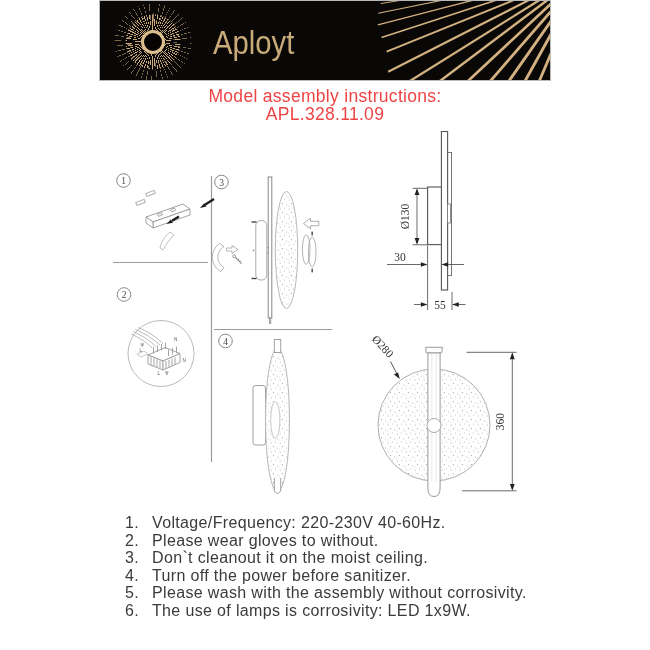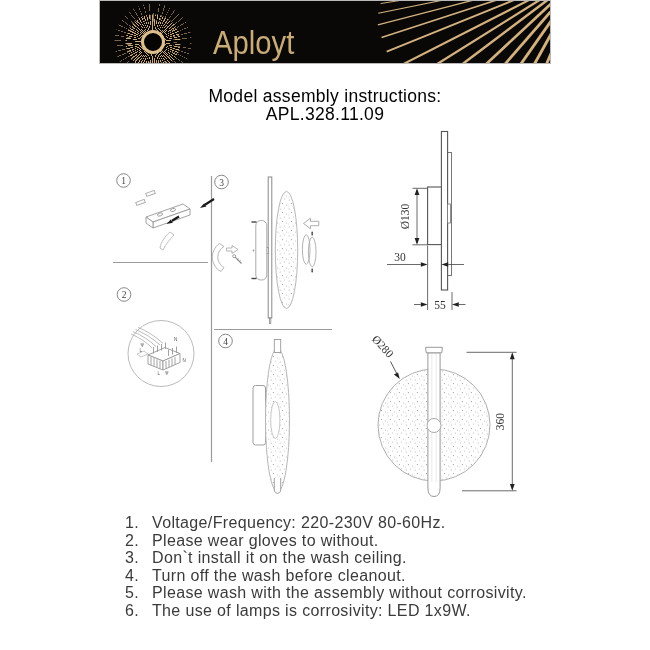--- a/index.html
+++ b/index.html
@@ -1,38 +1,38 @@
 <!DOCTYPE html>
 <html><head>
 <meta charset="utf-8">
 <style>
   html,body{margin:0;padding:0;background:#ffffff;}
   #page{position:relative;width:650px;height:650px;background:#fff;overflow:hidden;
         font-family:"Liberation Sans",sans-serif;color:#3b3b3b;}
 
   
-  .banner{position:absolute;left:99px;top:0;width:452px;height:64px;
+  .banner{position:absolute;left:99px;top:0;width:452px;height:81px;
           background:#0a0806;border:1px solid #b9b9b9;box-sizing:border-box;overflow:hidden;}
   .sunburst{position:absolute;left:21px;top:9px;width:64px;height:64px;border-radius:50%;
     background:repeating-conic-gradient(from -2deg,rgba(213,179,132,.95) 0deg 1.7deg,rgba(213,179,132,0) 1.7deg 5.7deg);
     -webkit-mask-image:radial-gradient(circle at 50% 50%,transparent 0 11px,#000 12px 27px,transparent 28px);
             mask-image:radial-gradient(circle at 50% 50%,transparent 0 11px,#000 12px 27px,transparent 28px);}
   .sunburst2{position:absolute;left:13px;top:1px;width:80px;height:80px;border-radius:50%;
     background:repeating-conic-gradient(from 1deg,rgba(213,179,132,.55) 0deg 1.1deg,rgba(213,179,132,0) 1.1deg 8.2deg);
     -webkit-mask-image:radial-gradient(circle at 50% 50%,transparent 0 20px,#000 21px 38px,transparent 39px);
             mask-image:radial-gradient(circle at 50% 50%,transparent 0 20px,#000 21px 38px,transparent 39px);}
   .sunburst-ring{position:absolute;left:41px;top:29px;width:24px;height:24px;box-sizing:border-box;
     border:3px solid #dcbd8d;border-radius:50%;background:#060402;}
   .brand{position:absolute;left:113px;top:24px;line-height:34px;font-size:34px;font-weight:400;
     color:#c9aa79;letter-spacing:0px;transform:scaleX(.86);transform-origin:0 50%;display:inline-block;}
   .rays{position:absolute;left:0;top:0;width:452px;height:81px;}
 
   
   .title-block{position:absolute;left:99px;top:88px;width:452px;text-align:center;
-    font-size:17.5px;line-height:17.5px;letter-spacing:.3px;color:#000000;font-weight:500;}
+    font-size:17.5px;line-height:17.5px;letter-spacing:.3px;color:#ef4444;font-weight:500;}
   .title-block .model{margin-top:0;}
 
   
   .diagram{position:absolute;left:0;top:0;width:650px;height:650px;}
 
   
   .instructions{position:absolute;left:125px;top:514px;width:450px;
     font-size:16px;line-height:17.5px;letter-spacing:.35px;color:#3b3b3b;}
   .instructions .row{display:flex;}
   .instructions .num{width:27px;flex:0 0 27px;}
@@ -264,33 +264,33 @@
         <polygon points="512.3,352.3 509.9,359.3 514.7,359.3" stroke="none"></polygon>
         <polygon points="512.3,490.8 509.9,484 514.7,484" stroke="none"></polygon>
         <text transform="translate(504,421.5) rotate(-90)" text-anchor="middle" font-family="Liberation Serif,serif" font-size="11.5" fill="#333" stroke="none">360</text>
       </g>
     </g>
   </svg>
 
   <div class="instructions">
     <div class="row">
       <span class="num">1.</span>
-      <span class="txt">Voltage/Frequency: 220-230V 80-60Hz.</span>
+      <span class="txt">Voltage/Frequency: 220-230V 40-60Hz.</span>
     </div>
     <div class="row">
       <span class="num">2.</span>
       <span class="txt">Please wear gloves to without.</span>
     </div>
     <div class="row">
       <span class="num">3.</span>
-      <span class="txt">Don`t install it on the wash ceiling.</span>
+      <span class="txt">Don`t cleanout it on the moist ceiling.</span>
     </div>
     <div class="row">
       <span class="num">4.</span>
-      <span class="txt">Turn off the wash before cleanout.</span>
+      <span class="txt">Turn off the power before sanitizer.</span>
     </div>
     <div class="row">
       <span class="num">5.</span>
       <span class="txt">Please wash with the assembly without corrosivity.</span>
     </div>
     <div class="row">
       <span class="num">6.</span>
       <span class="txt">The use of lamps is corrosivity: LED 1x9W.</span>
     </div>
   </div>

